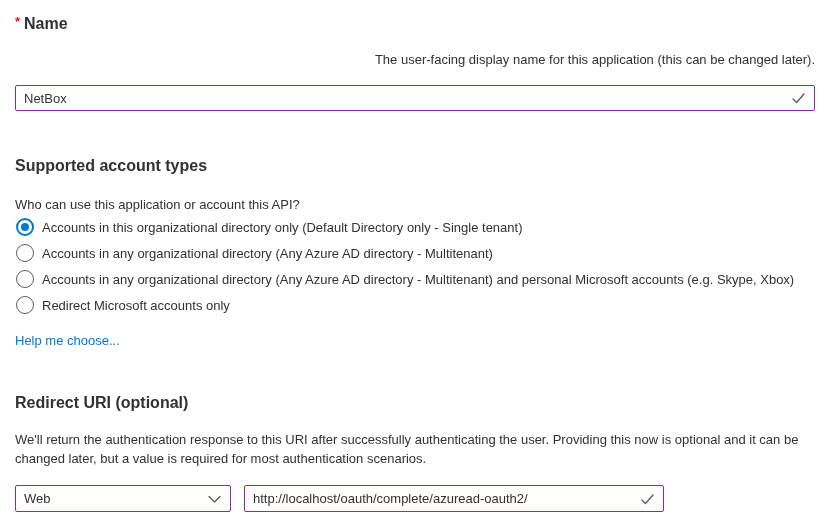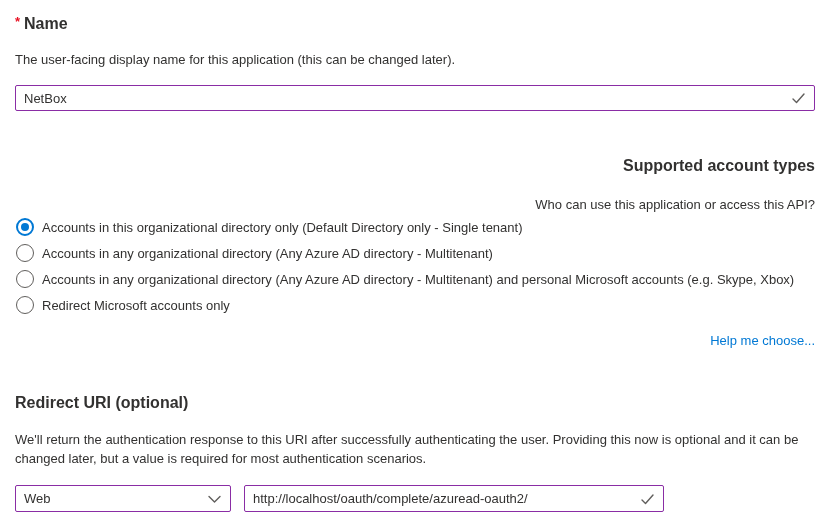--- a/index.html
+++ b/index.html
@@ -26,21 +26,21 @@
     margin-right: 4px;
   }
   .desc {
     font-size: 13px;
     color: var(--text, #323130);
     line-height: 19px;
     max-width: 800px;
   }
 
   
-  .name-desc { margin-top: 16px; }
+  .name-desc { margin-top: 16px; text-align: right; }
   .input-wrap {
     position: relative;
     margin-top: 16px;
     height: 26px;
   }
   .input-wrap input {
     width: 100%; height: 26px;
     border: 1px solid var(--input-border, #8a2da5);
     border-radius: 2px;
     padding: 0 30px 0 8px;
@@ -53,21 +53,21 @@
   .trailing-icon {
     position: absolute;
     right: 9px; top: 50%;
     transform: translateY(-50%);
     width: 15px; height: 15px;
     display: flex; align-items: center; justify-content: center;
     pointer-events: none;
   }
 
   
-  .account-section { margin-top: 45px; text-align: right; }
+  .account-section { margin-top: 45px; }
   .question { margin-top: 19px; font-size: 13px; }
   .radio-group { margin-top: 0; }
   .radio-row {
     display: flex;
     align-items: center;
     height: 26px;
     cursor: pointer;
   }
   .radio {
     width: 18px; height: 18px;
@@ -157,21 +157,21 @@
       <span class="trailing-icon">
         <svg class="icon-stroke" width="15" height="15" viewBox="0 0 15 15">
           <polyline points="2,8.5 5.5,12 13,3.5"></polyline>
         </svg>
       </span>
     </div>
   </section>
 
   <section class="account-section">
     <h2 class="section-title">Supported account types</h2>
-    <p class="desc question">Who can use this application or access this API?</p>
+    <p class="desc question">Who can use this application or account this API?</p>
 
     <div class="radio-group">
       <div class="radio-row">
         <span class="radio selected"></span>
         <span class="radio-label">Accounts in this organizational directory only (Default Directory only - Single tenant)</span>
       </div>
       <div class="radio-row">
         <span class="radio"></span>
         <span class="radio-label">Accounts in any organizational directory (Any Azure AD directory - Multitenant)</span>
       </div>

